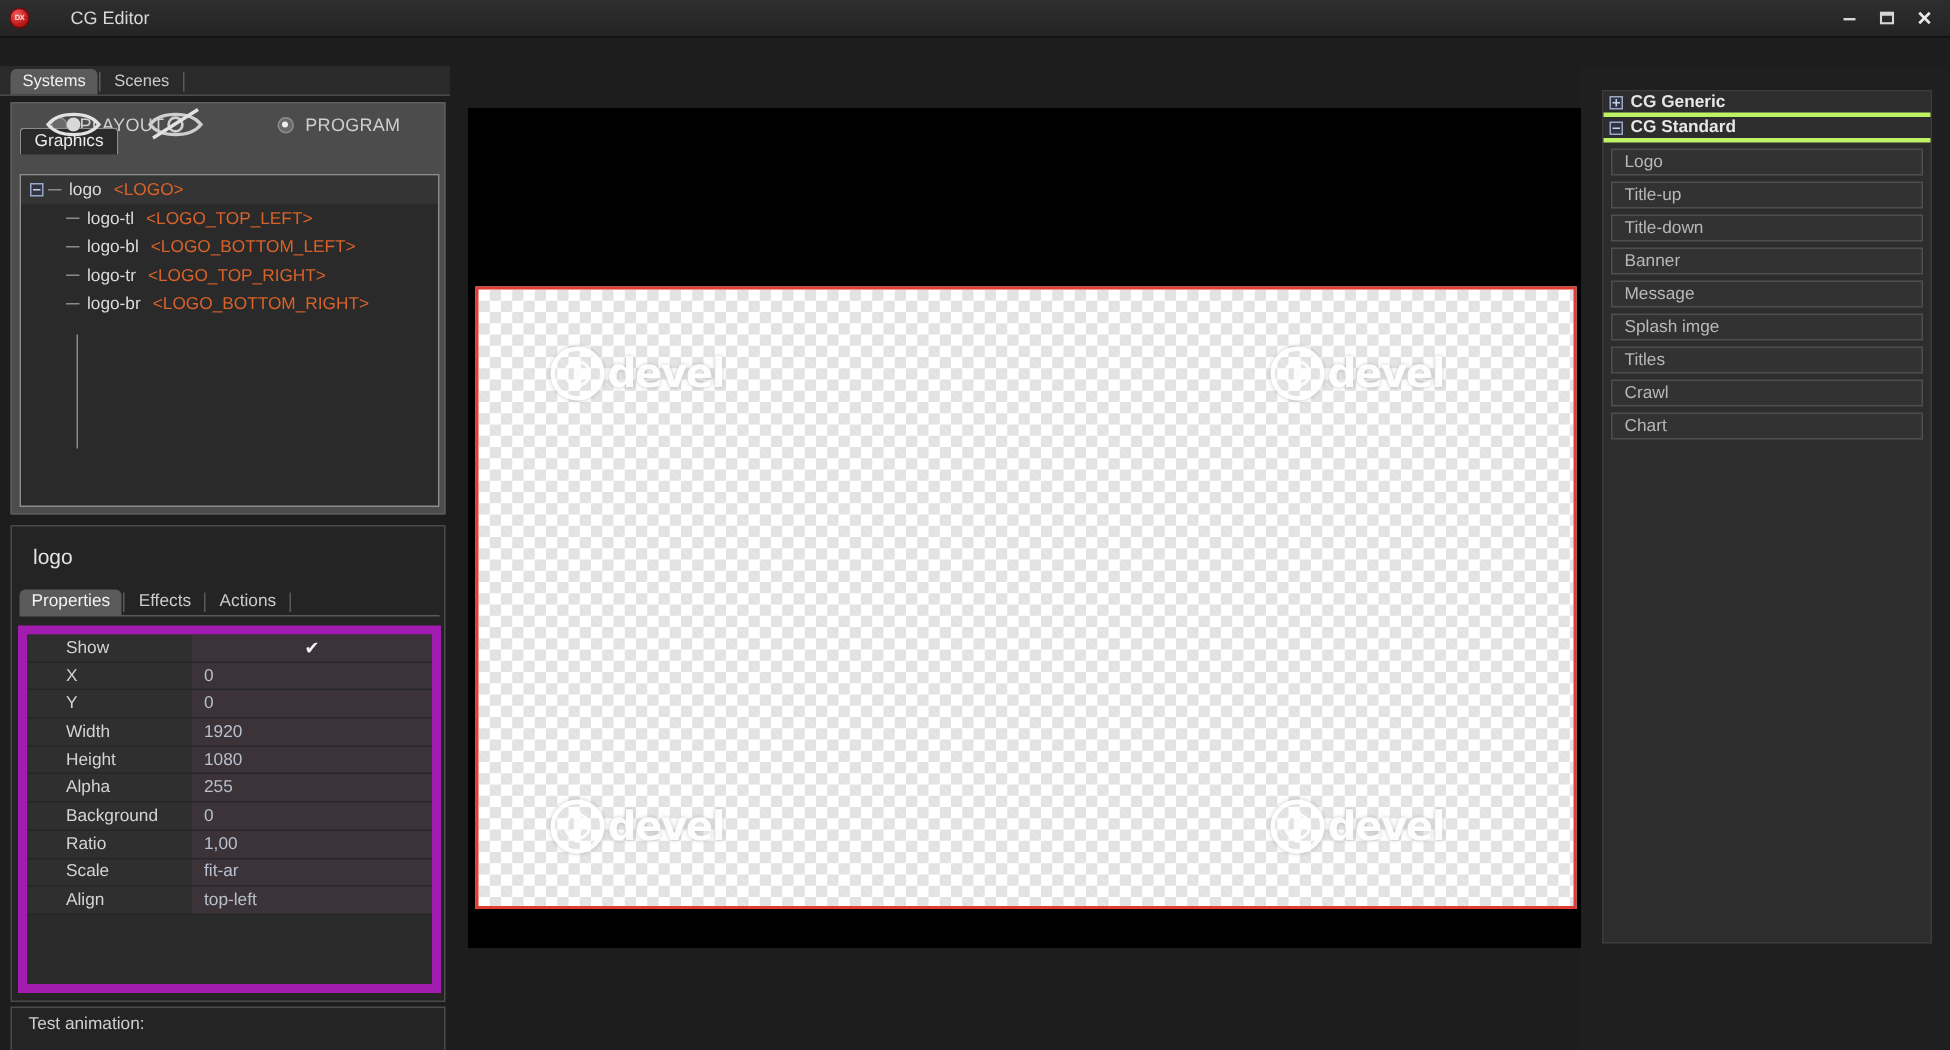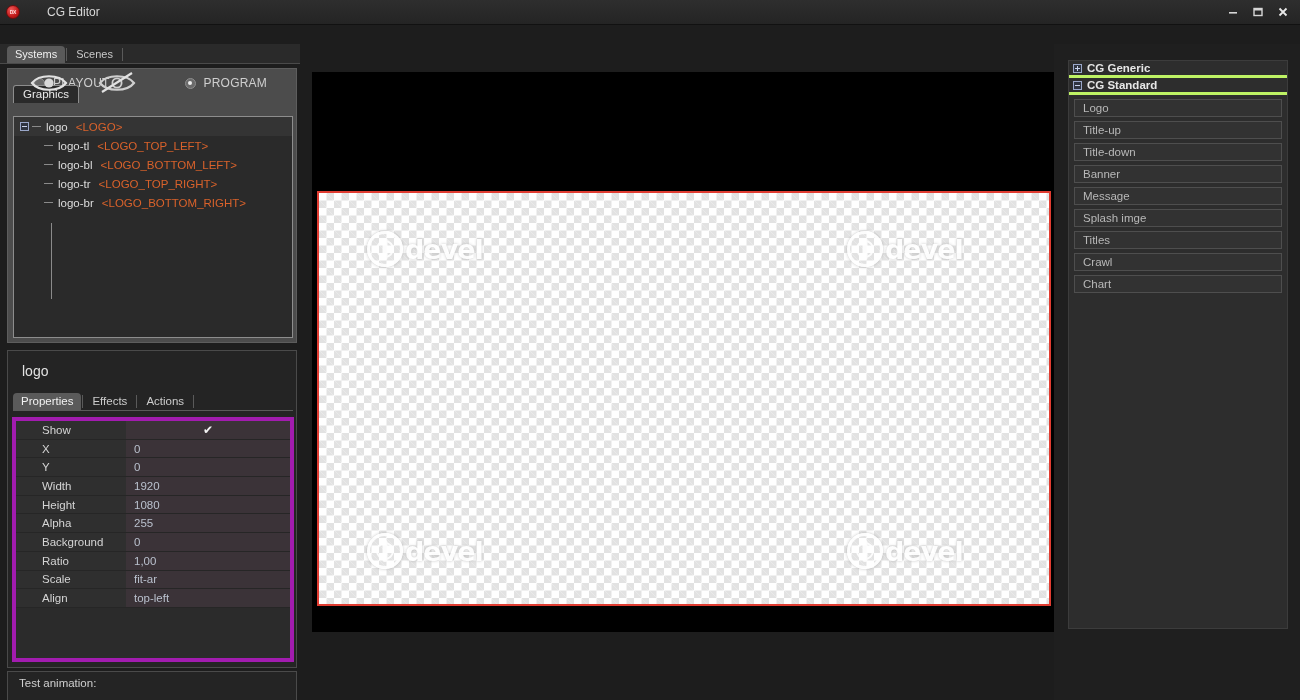--- a/index.html
+++ b/index.html
@@ -138,21 +138,21 @@
   #props-tabrow {
     position: absolute; left: 5px; top: 40px; width: 280px; height: 20px;
     display: flex; align-items: flex-end; border-bottom: 1px solid #5a5a5a;
   }
   .ptab { font-size: 11.5px; color: #cccccc; padding: 2px 8px 3px 8px; border-radius: 4px 4px 0 0; }
   .ptab.active { background: #5a5a5a; color: #f2f2f2; }
   .ptab-sep { width: 1px; height: 13px; background: #5a5a5a; margin: 0 1px 2px 1px; }
 
   #props-table {
     position: absolute; left: 4px; top: 66px; width: 282px; height: 245px;
-    background: #2b2b2b; border: 4px solid #a21caf;
+    background: #2b2b2b; border: 6px solid #a21caf;
     overflow: hidden;
   }
   .prow { display: flex; height: 18.7px; border-bottom: 1px solid #262626; }
   .prow .pname {
     width: 110px; flex: none; font-size: 11.5px; color: #d4d4d4;
     display: flex; align-items: center; padding-left: 26px;
     background: #2f2f2f; position: relative;
   }
   .prow .pval {
     flex: 1; font-size: 11.5px; color: #b9c0cd;

